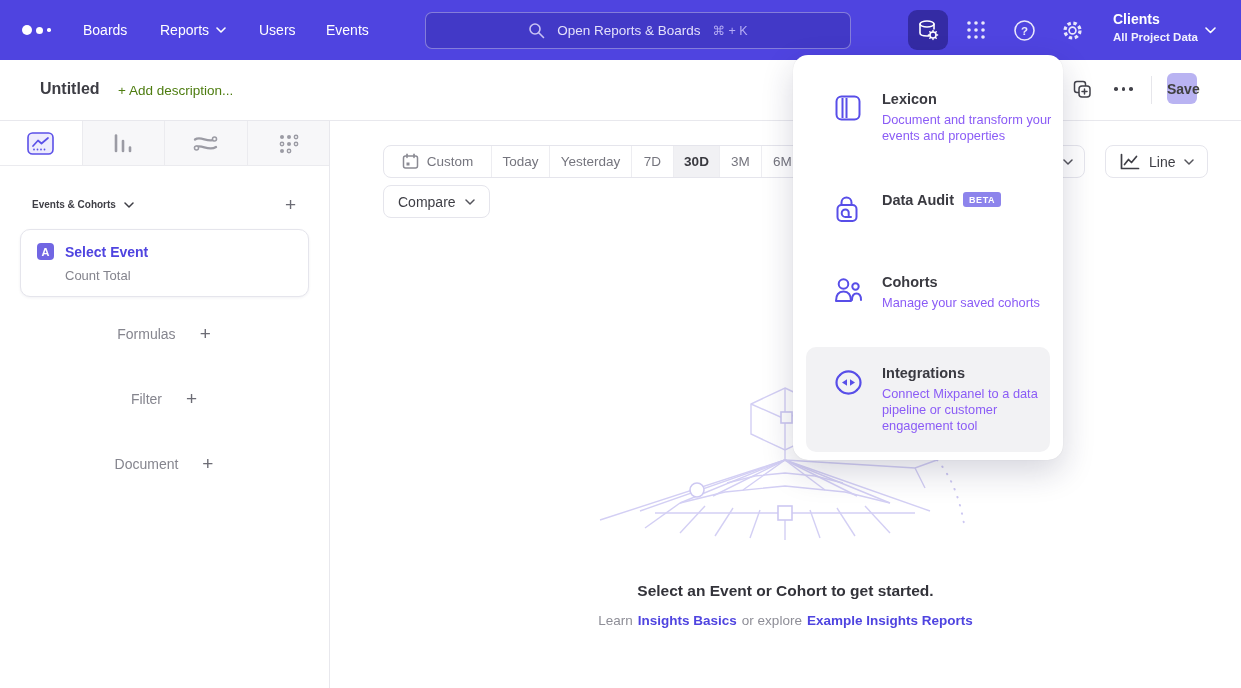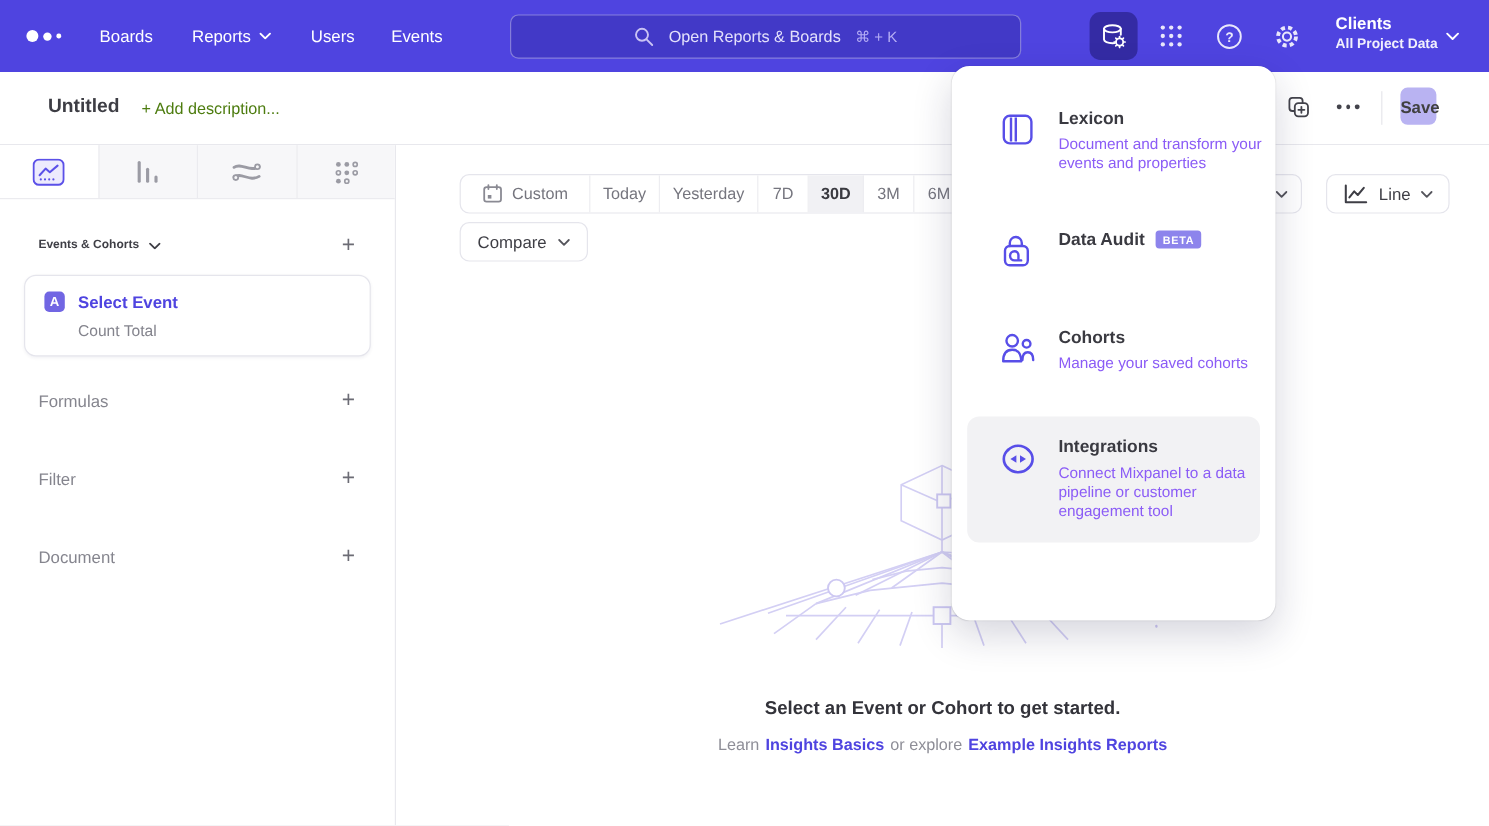--- a/index.html
+++ b/index.html
@@ -59,21 +59,21 @@
   .events-header { margin-top:29px; padding:0 33px 0 32px; display:flex; align-items:center; justify-content:space-between; }
   .events-header .lbl { display:flex; align-items:center; gap:8px; font-size:10px; font-weight:700; color:#3e3e45; cursor:pointer; }
   .plus-btn { font-size:19px; font-weight:400; color:#6c6c75; cursor:pointer; line-height:1; }
   .event-card { margin:15px 20px 0 20px; height:68px; border:1px solid #e5e5ec; border-radius:10px;
     box-shadow:0 1px 3px rgba(25,25,60,0.06); padding:13px 0 0 16px; cursor:pointer; background:#fff; }
   .event-card .row1 { display:flex; align-items:center; gap:11px; }
   .ev-badge { width:17px; height:17px; border-radius:4px; background:#7166e3; color:#fff;
     font-size:11px; font-weight:700; display:flex; align-items:center; justify-content:center; }
   .ev-title { font-size:14px; font-weight:600; color:#4f44e0; }
   .ev-sub { margin:8px 0 0 28px; font-size:13px; color:#84848d; }
-  .section-row { margin-top:46px; padding:0 33px 0 32px; display:flex; align-items:center; justify-content:space-between;gap:24px; }
+  .section-row { margin-top:46px; padding:0 33px 0 32px; display:flex; align-items:center; justify-content:center;gap:24px; }
   .section-row:first-of-type { margin-top:0; }
   .section-row .lbl { font-size:14px; font-weight:500; color:#85858e; }
   .sec-1 { margin-top:27px; }
 
   
   .main { position:absolute; left:330px; top:121px; right:0; bottom:0; background:#fff; }
   .date-control { position:absolute; left:53px; top:24px; width:702px; height:33px;
     border:1px solid #e5e5ec; border-radius:8px; display:flex; overflow:hidden; background:#fff; }
   .dcell { display:flex; align-items:center; justify-content:center; gap:8px;
     font-size:13.5px; color:#75757e; border-right:1px solid #ededf1; cursor:pointer; height:100%; }
@@ -89,21 +89,21 @@
     border:1px solid #e5e5ec; border-radius:8px; background:#fff; display:flex; align-items:center; gap:9px;
     font-size:14px; font-weight:500; color:#3e3e45; cursor:pointer; }
   .empty-graphic { position:absolute; left:255px; top:247px; }
   .empty-title { position:absolute; left:0; right:0; top:461px; text-align:center;
     font-size:15.5px; font-weight:700; color:#33333a; }
   .empty-links { position:absolute; left:0; right:0; top:492px; display:flex; justify-content:center; gap:5px;
     font-size:13.5px; color:#8e8e97; }
   .empty-links a { color:#4f44e0; font-weight:600; text-decoration:none; cursor:pointer; }
 
   
-  .menu-panel { position:absolute; left:793px; top:55px; width:270px; height:462px; background:#fff;
+  .menu-panel { position:absolute; left:793px; top:55px; width:270px; height:405px; background:#fff;
     border-radius:15px; box-shadow:0 12px 32px rgba(25,25,70,0.18), 0 0 1px rgba(0,0,0,0.12);
     z-index:40; padding:18px 13px; overflow:hidden; }
   .menu-item { display:flex; gap:19px; padding:10px 14px 12px 27px; cursor:pointer; border-radius:10px; }
   .menu-item .mi-icon { width:30px; flex-shrink:0; padding-top:2px; }
   .mi-title { font-size:14.5px; font-weight:700; color:#3a3a41; display:flex; align-items:center; }
   .mi-desc { margin-top:5px; font-size:12.8px; line-height:1.25; color:#8b5cf6; width:178px; }
   .mi-1{ margin-top:8px; } .mi-2{ margin-top:26px; } .mi-3{ margin-top:28px; }
   .mi-4{ margin-top:24px; background:#f2f2f4; padding-top:18px; padding-bottom:18px; }
   .beta-badge { margin-left:9px; background:#8d84ec; color:#fff; font-size:9px; font-weight:700;
     letter-spacing:0.6px; padding:2.5px 6px; border-radius:3px; }

